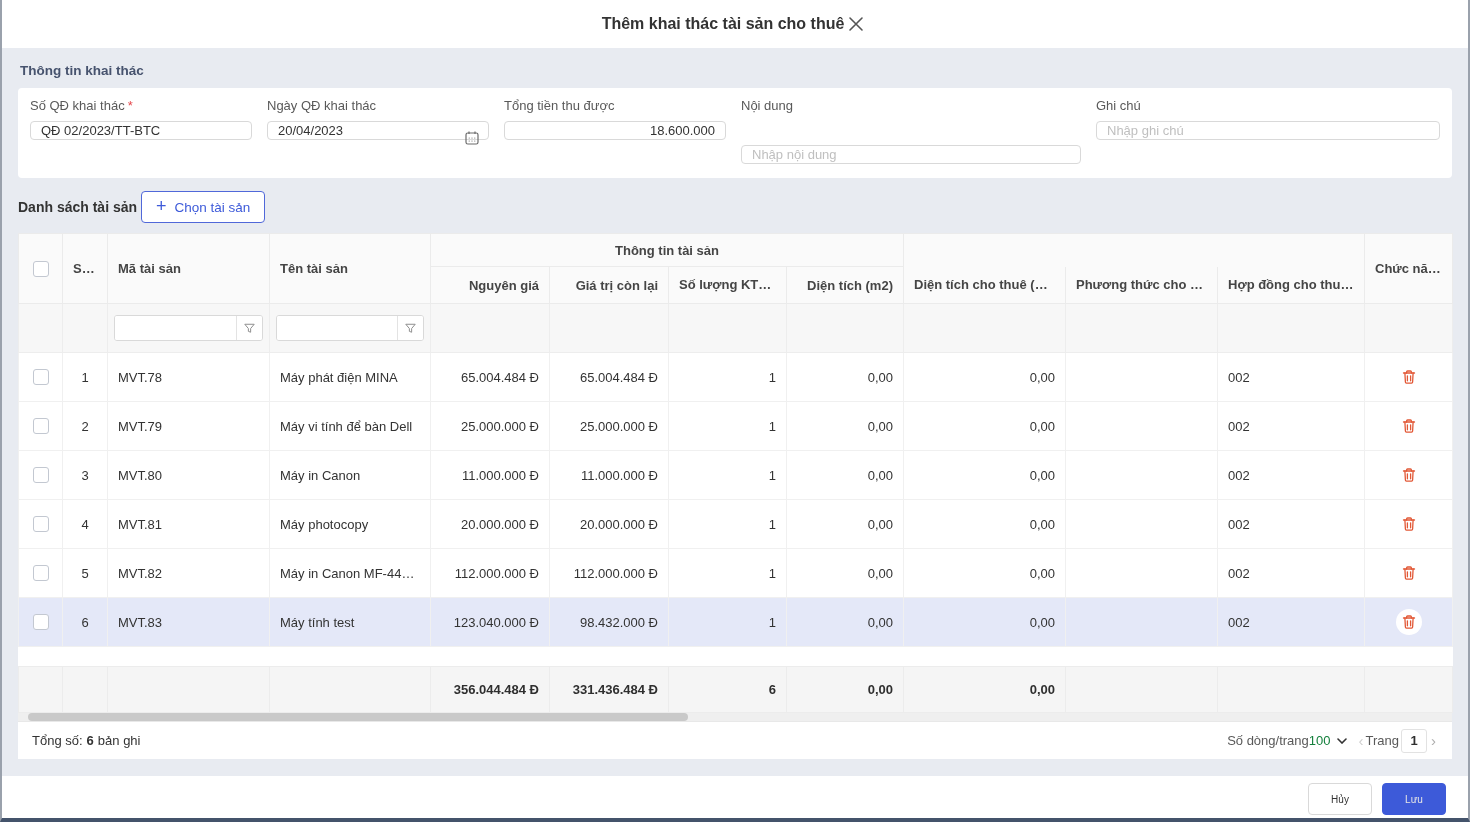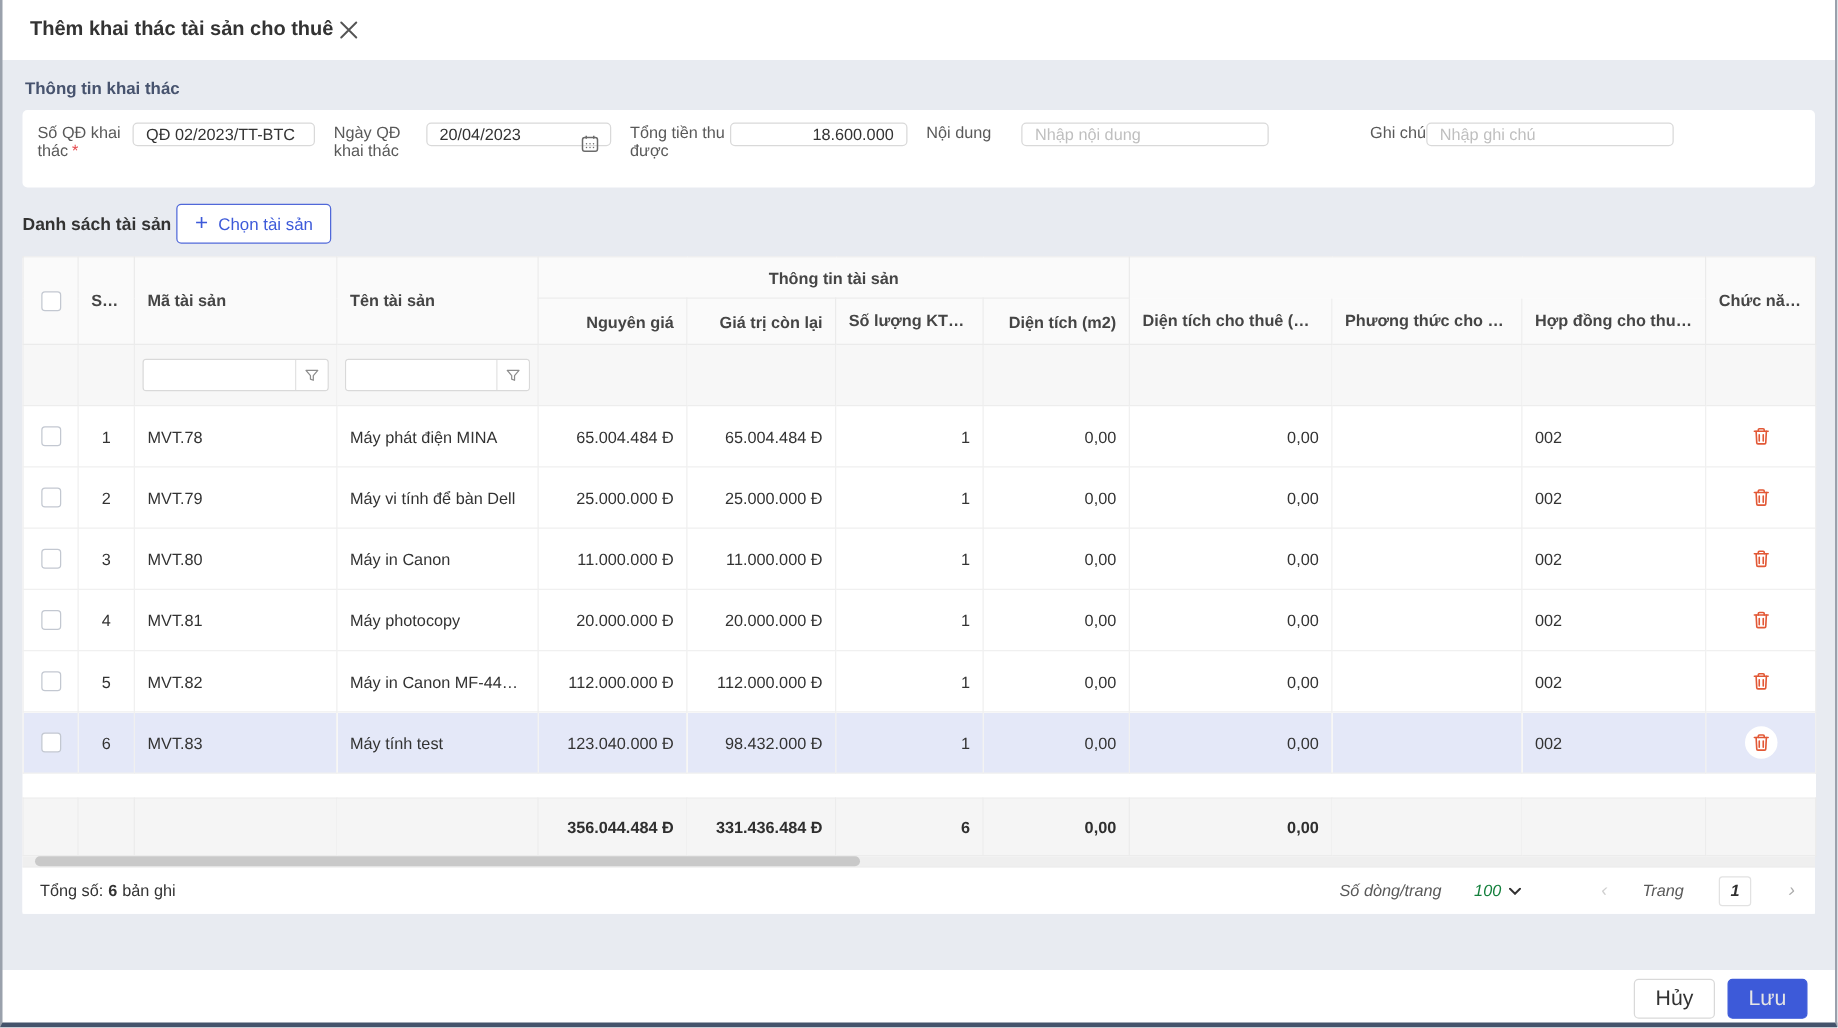--- a/index.html
+++ b/index.html
@@ -3,30 +3,30 @@
 <meta charset="utf-8">
 <style>
   * { box-sizing: border-box; margin: 0; padding: 0; }
   html,body { width:1470px; height:822px; overflow:hidden; }
   body { font-family:"Liberation Sans", sans-serif; background:#E8EBF1; position:relative; }
   .frame { position:absolute; inset:0; border-left:2px solid #9AA1AC; border-right:2px solid #9AA1AC; border-bottom:4px solid #44536B; pointer-events:none; z-index:50; }
 
   .dialog { display:flex; flex-direction:column; height:822px; }
 
   
-  .dlg-header { background:#fff; height:48px; flex:0 0 48px; display:flex; align-items:center; justify-content:flex-start; padding:16px 24px; }
+  .dlg-header { background:#fff; height:48px; flex:0 0 48px; display:flex; align-items:center; justify-content:center; padding:16px 24px; }
   .dlg-title { font-size:16px; font-weight:700; color:#333; }
   .close-btn { width:24px; height:24px; display:flex; align-items:center; justify-content:center; cursor:pointer; }
 
   
   .dlg-body { flex:1 1 auto; padding:0 18px; background:#E8EBF1; overflow:hidden; }
   .section-title { padding:15px 2px 10px; font-size:13.5px; font-weight:700; color:#47536E; }
 
   .form-card { background:#fff; border-radius:4px; padding:10px 12px 14px; display:flex; gap:15px; }
-  .field { display:flex; }
+  .field { display:flex; flex-direction:column; }
   .field label { font-size:13px; color:#595959; margin-bottom:8px; }
   .req { color:#E5484D; margin-left:3px; }
   .field .inp-wrap { position:relative; }
   .field input { width:100%; height:19px; border:1px solid #D9D9D9; border-radius:4px; padding:0 10px; font-size:13px; color:#333; background:#fff; outline:none; }
   .field input::placeholder { color:#BFBFBF; }
   .field input.num { text-align:right; }
   .f-w222 { width:222px; flex:0 0 222px; }
   .f-w340 { width:340px; flex:0 0 340px;gap:24px; }
   .f-flex { flex:1 1 auto; }
   .cal-ico { position:absolute; right:9px; top:9px; }
@@ -60,29 +60,29 @@
   .trash-wrap { display:inline-flex; width:26px; height:26px; align-items:center; justify-content:center; border-radius:50%; cursor:pointer; }
   tr.selected .trash-wrap { background:#fff; }
   .info-ico { display:inline-block; vertical-align:-2px; margin-left:5px; }
 
   .hscroll { height:8px; background:#EFEFEF; position:relative; }
   .hscroll .thumb { position:absolute; left:10px; top:0; height:8px; width:46%; background:#C9C9C9; border-radius:4px; cursor:grab; }
 
   .table-footer { height:38px; display:flex; align-items:center; justify-content:space-between; padding:0 14px; border-top:1px solid #E8E8E8; font-size:13px; color:#333; background:#fff; }
   .total-text { display:flex; gap:4px; align-items:center; }
   .total-count { font-weight:700; }
-  .pager { display:flex; align-items:center; gap:26px; color:#595959;font-style:italic; }
+  .pager { display:flex; align-items:center; gap:0; color:#595959; }
   .page-size-select { display:flex; align-items:center; gap:6px; color:#15803d; cursor:pointer; font-weight:500; }
   .pg-arrow { font-size:15px; color:#ADADAD; cursor:pointer; padding:0 2px; }
   .pg-arrow.dis { color:#CFCFCF; }
   .page-box { min-width:26px; height:24px; border:1px solid #E2E2E2; border-radius:3px; background:#fff; display:flex; align-items:center; justify-content:center; font-weight:700; color:#2f2f2f; margin:0 2px; }
 
   
   .dlg-footer { flex:0 0 46px; background:#fff; display:flex; align-items:center; justify-content:flex-end; gap:10px; padding:0 24px; margin-top:14px; }
-  .btn { height:32px; min-width:64px; padding:0 16px; border-radius:4px; font-size:17px; cursor:pointer; font-family:inherit; }
+  .btn { height:32px; min-width:64px; padding:0 16px; border-radius:4px; font-size:10px; cursor:pointer; font-family:inherit; }
   .btn-cancel { background:#fff; border:1px solid #D9D9D9; color:#333; }
   .btn-save { background:var(--accent,#3D5AD9); border:1px solid var(--accent,#3D5AD9); color:#e5e5e5; }
 </style>
 </head>
 <body>
 
 <div class="frame"></div>
 
 <div class="dialog">
 

